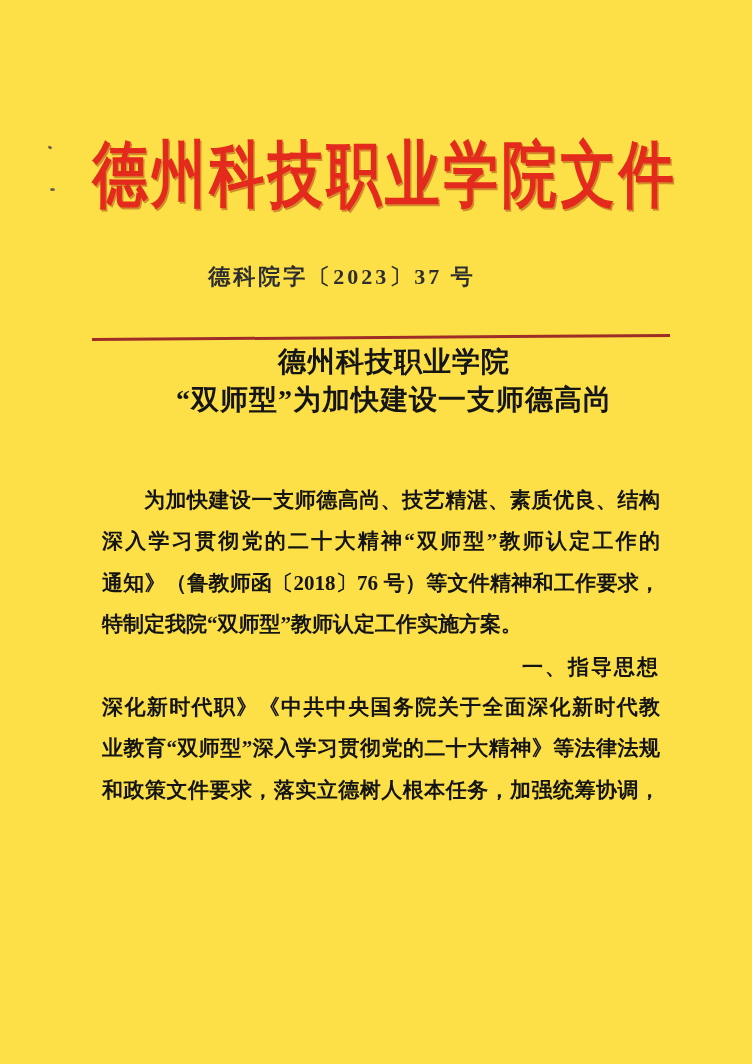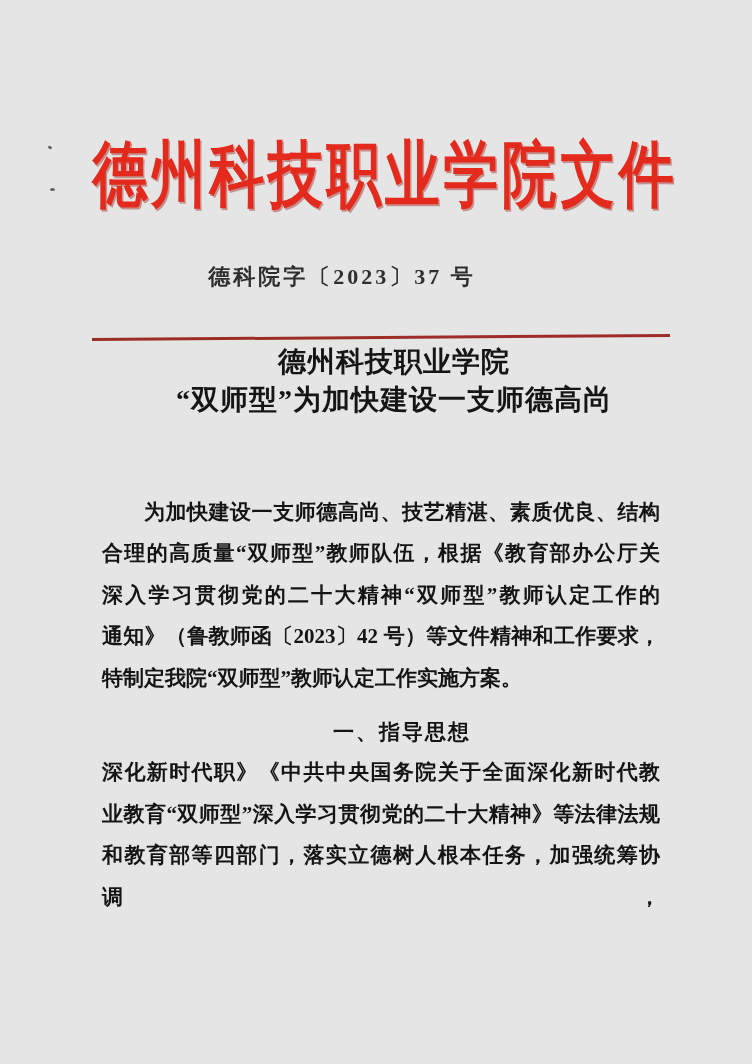--- a/index.html
+++ b/index.html
@@ -10,21 +10,21 @@
   body {
     width: 752px;
     height: 1064px;
     overflow: hidden;
     font-family: "Liberation Serif", "DejaVu Serif", serif;
   }
   .page {
     position: relative;
     width: 752px;
     height: 1064px;
-    background: #e5e5e5;
+    background: #fde047;
   }
   
   .red-head {
     position: absolute;
     top: 132px;
     left: 0;
     width: 752px;
     margin: 0;
     text-align: center;
     color: #e42a1c;
@@ -89,26 +89,25 @@
   .line {
     height: 41.4px;
     line-height: 41.4px;
   }
   .jl {
     text-align: justify;
     text-align-last: justify;
   }
   .ind {
     padding-left: 42px;
-    margin-top: 12px;
   }
   .heading {
     font-family: "Liberation Sans", "DejaVu Sans", sans-serif;
     letter-spacing: 2px;
-    text-align: center;
+    text-align: right;
     text-align-last: auto;
   }
   
   .speck {
     position: absolute;
     background: #4a4a4a;
     border-radius: 50%;
     opacity: 0.85;
   }
   .s1 { left: 48px; top: 146px; width: 4px; height: 3px; transform: rotate(25deg); }
@@ -128,25 +127,24 @@
 
   <div class="red-rule"></div>
 
   <div class="subject">
     <div class="subject-line">德州科技职业学院</div>
     <div class="subject-line">“双师型”为加快建设一支师德高尚</div>
   </div>
 
   <div class="body-text">
     <div class="line jl ind">为加快建设一支师德高尚、技艺精湛、素质优良、结构</div>
-    <div class="line jl">合理的高质量“双师型”教师队伍，根据《教育部办公厅关</div>
     <div class="line jl">深入学习贯彻党的二十大精神“双师型”教师认定工作的</div>
-    <div class="line jl">通知》（鲁教师函〔2023〕42 号）等文件精神和工作要求，</div>
+    <div class="line jl">通知》（鲁教师函〔2018〕76 号）等文件精神和工作要求，</div>
     <div class="line">特制定我院“双师型”教师认定工作实施方案。</div>
 
     <div class="line heading ind">一、指导思想</div>
 
     <div class="line jl">深化新时代职》《中共中央国务院关于全面深化新时代教</div>
     <div class="line jl">业教育“双师型”深入学习贯彻党的二十大精神》等法律法规</div>
-    <div class="line jl">和教育部等四部门，落实立德树人根本任务，加强统筹协调，</div>
+    <div class="line jl">和政策文件要求，落实立德树人根本任务，加强统筹协调，</div>
   </div>
 
 </div>
 
 </body></html>

